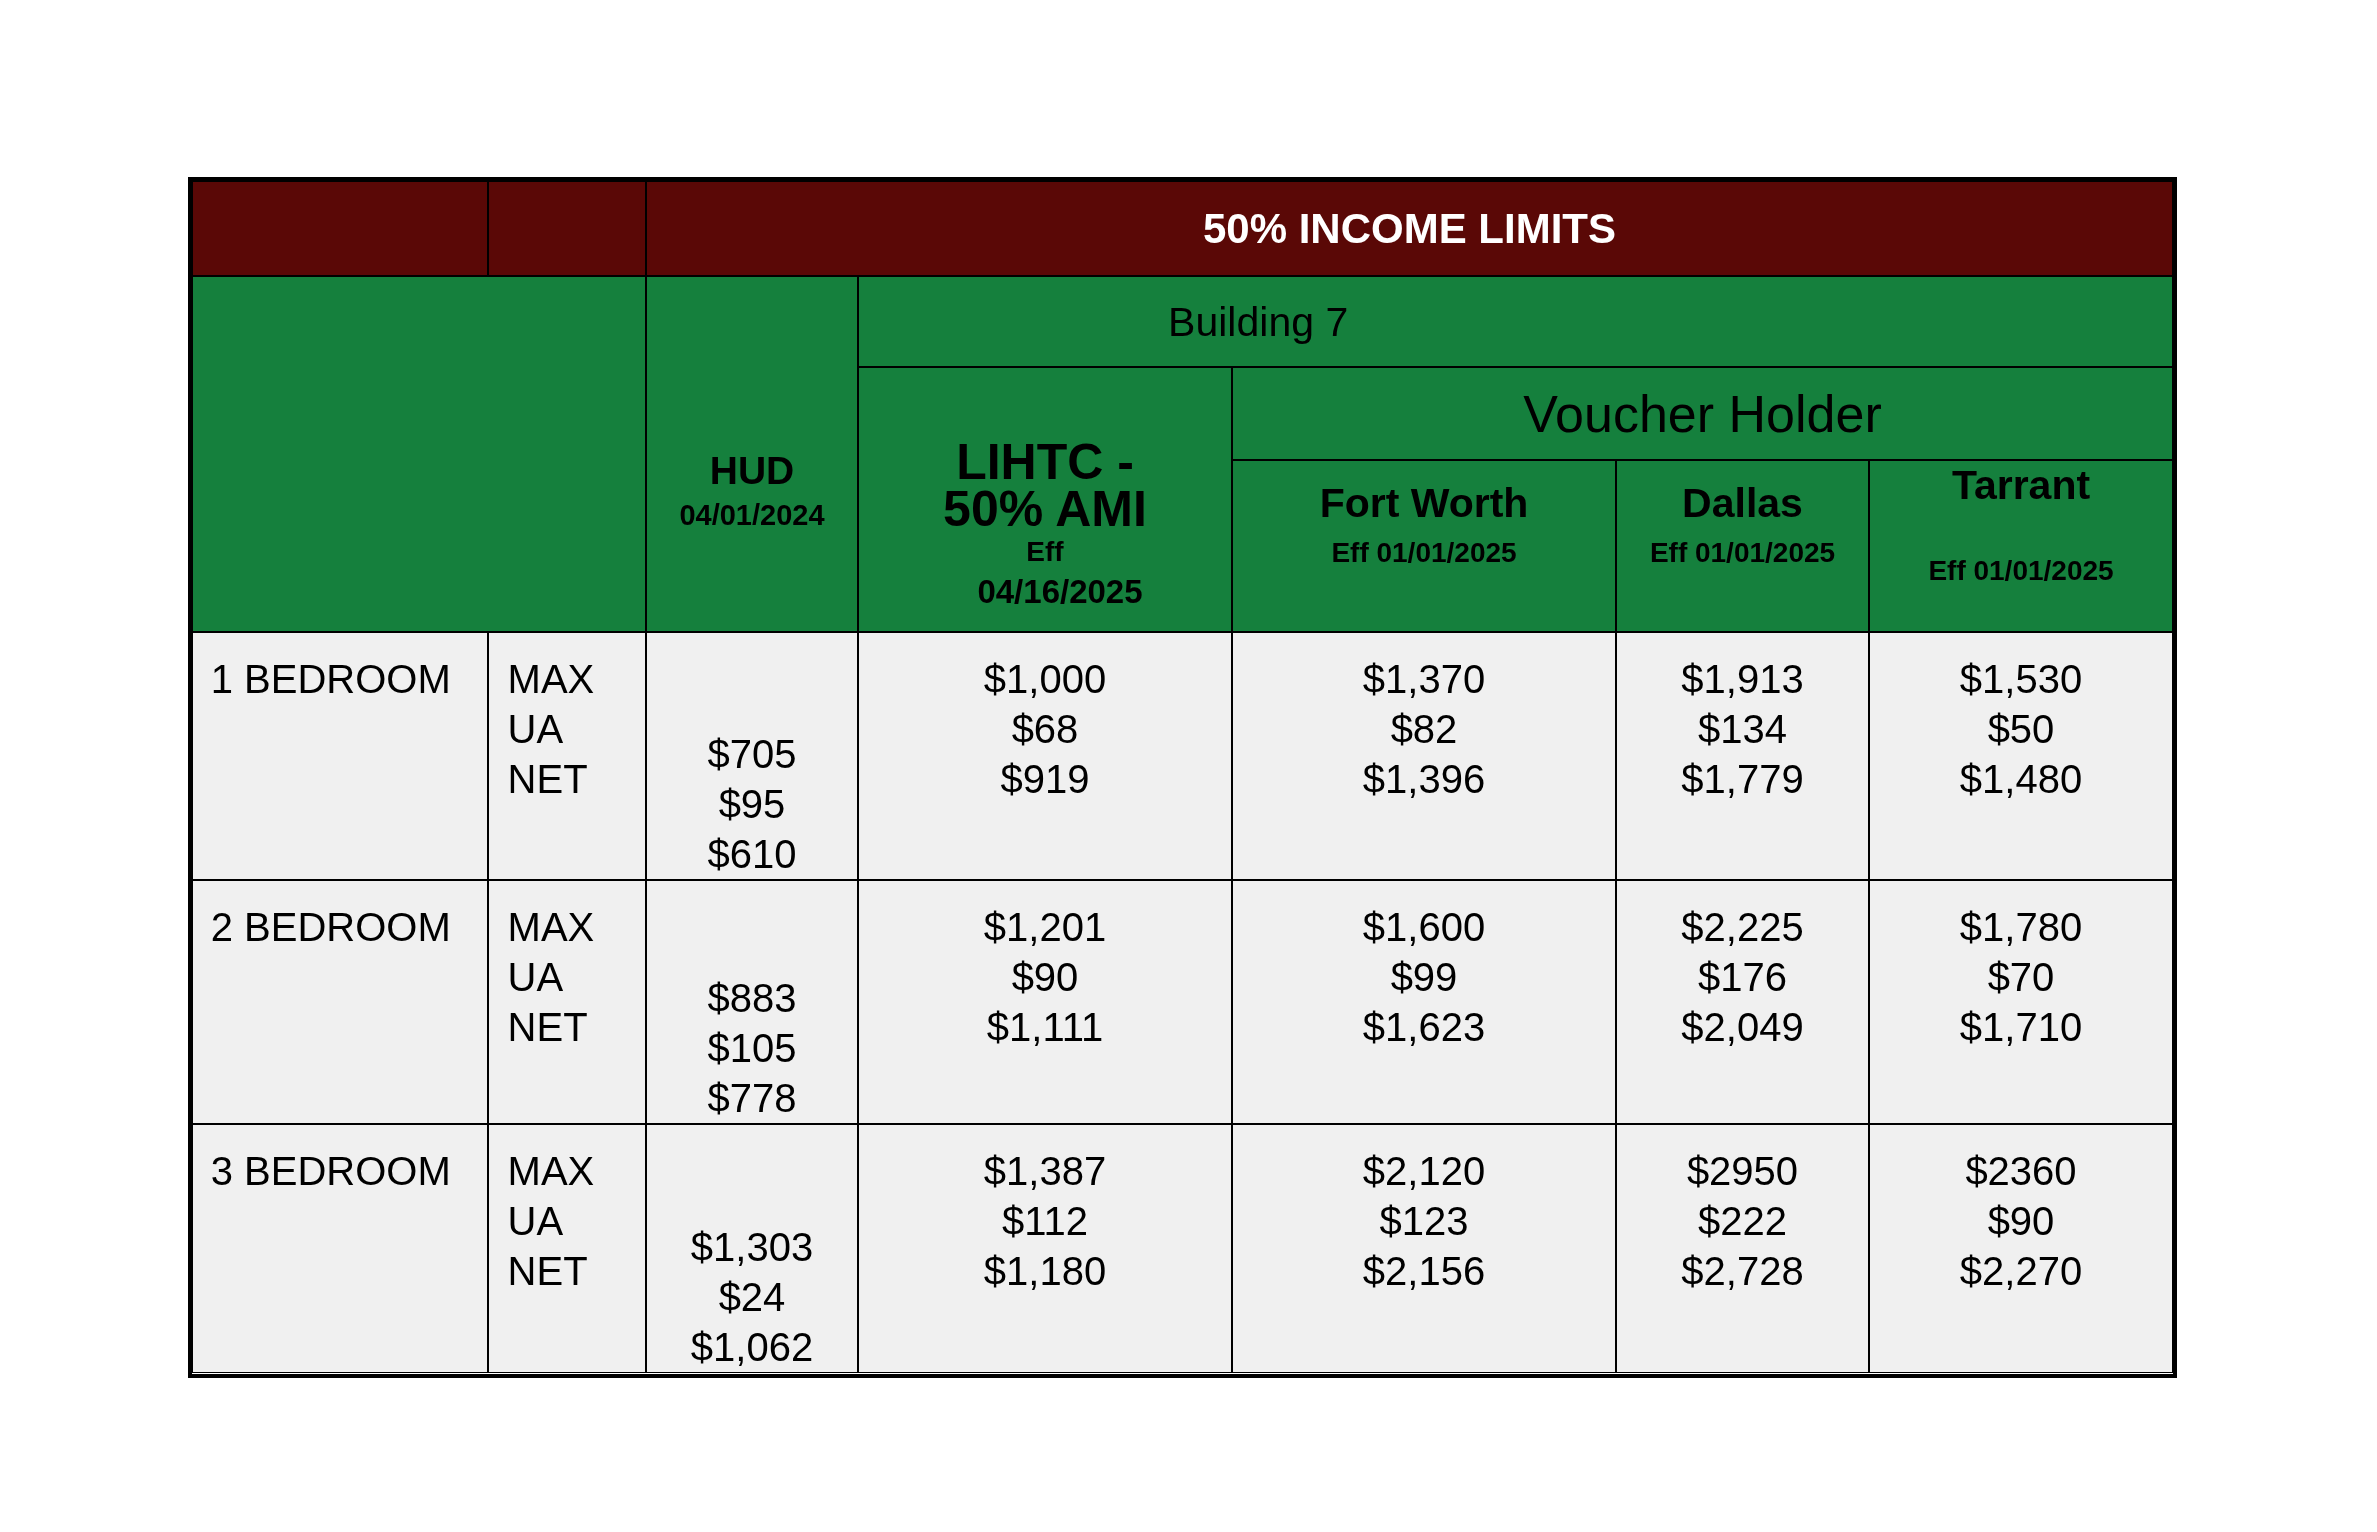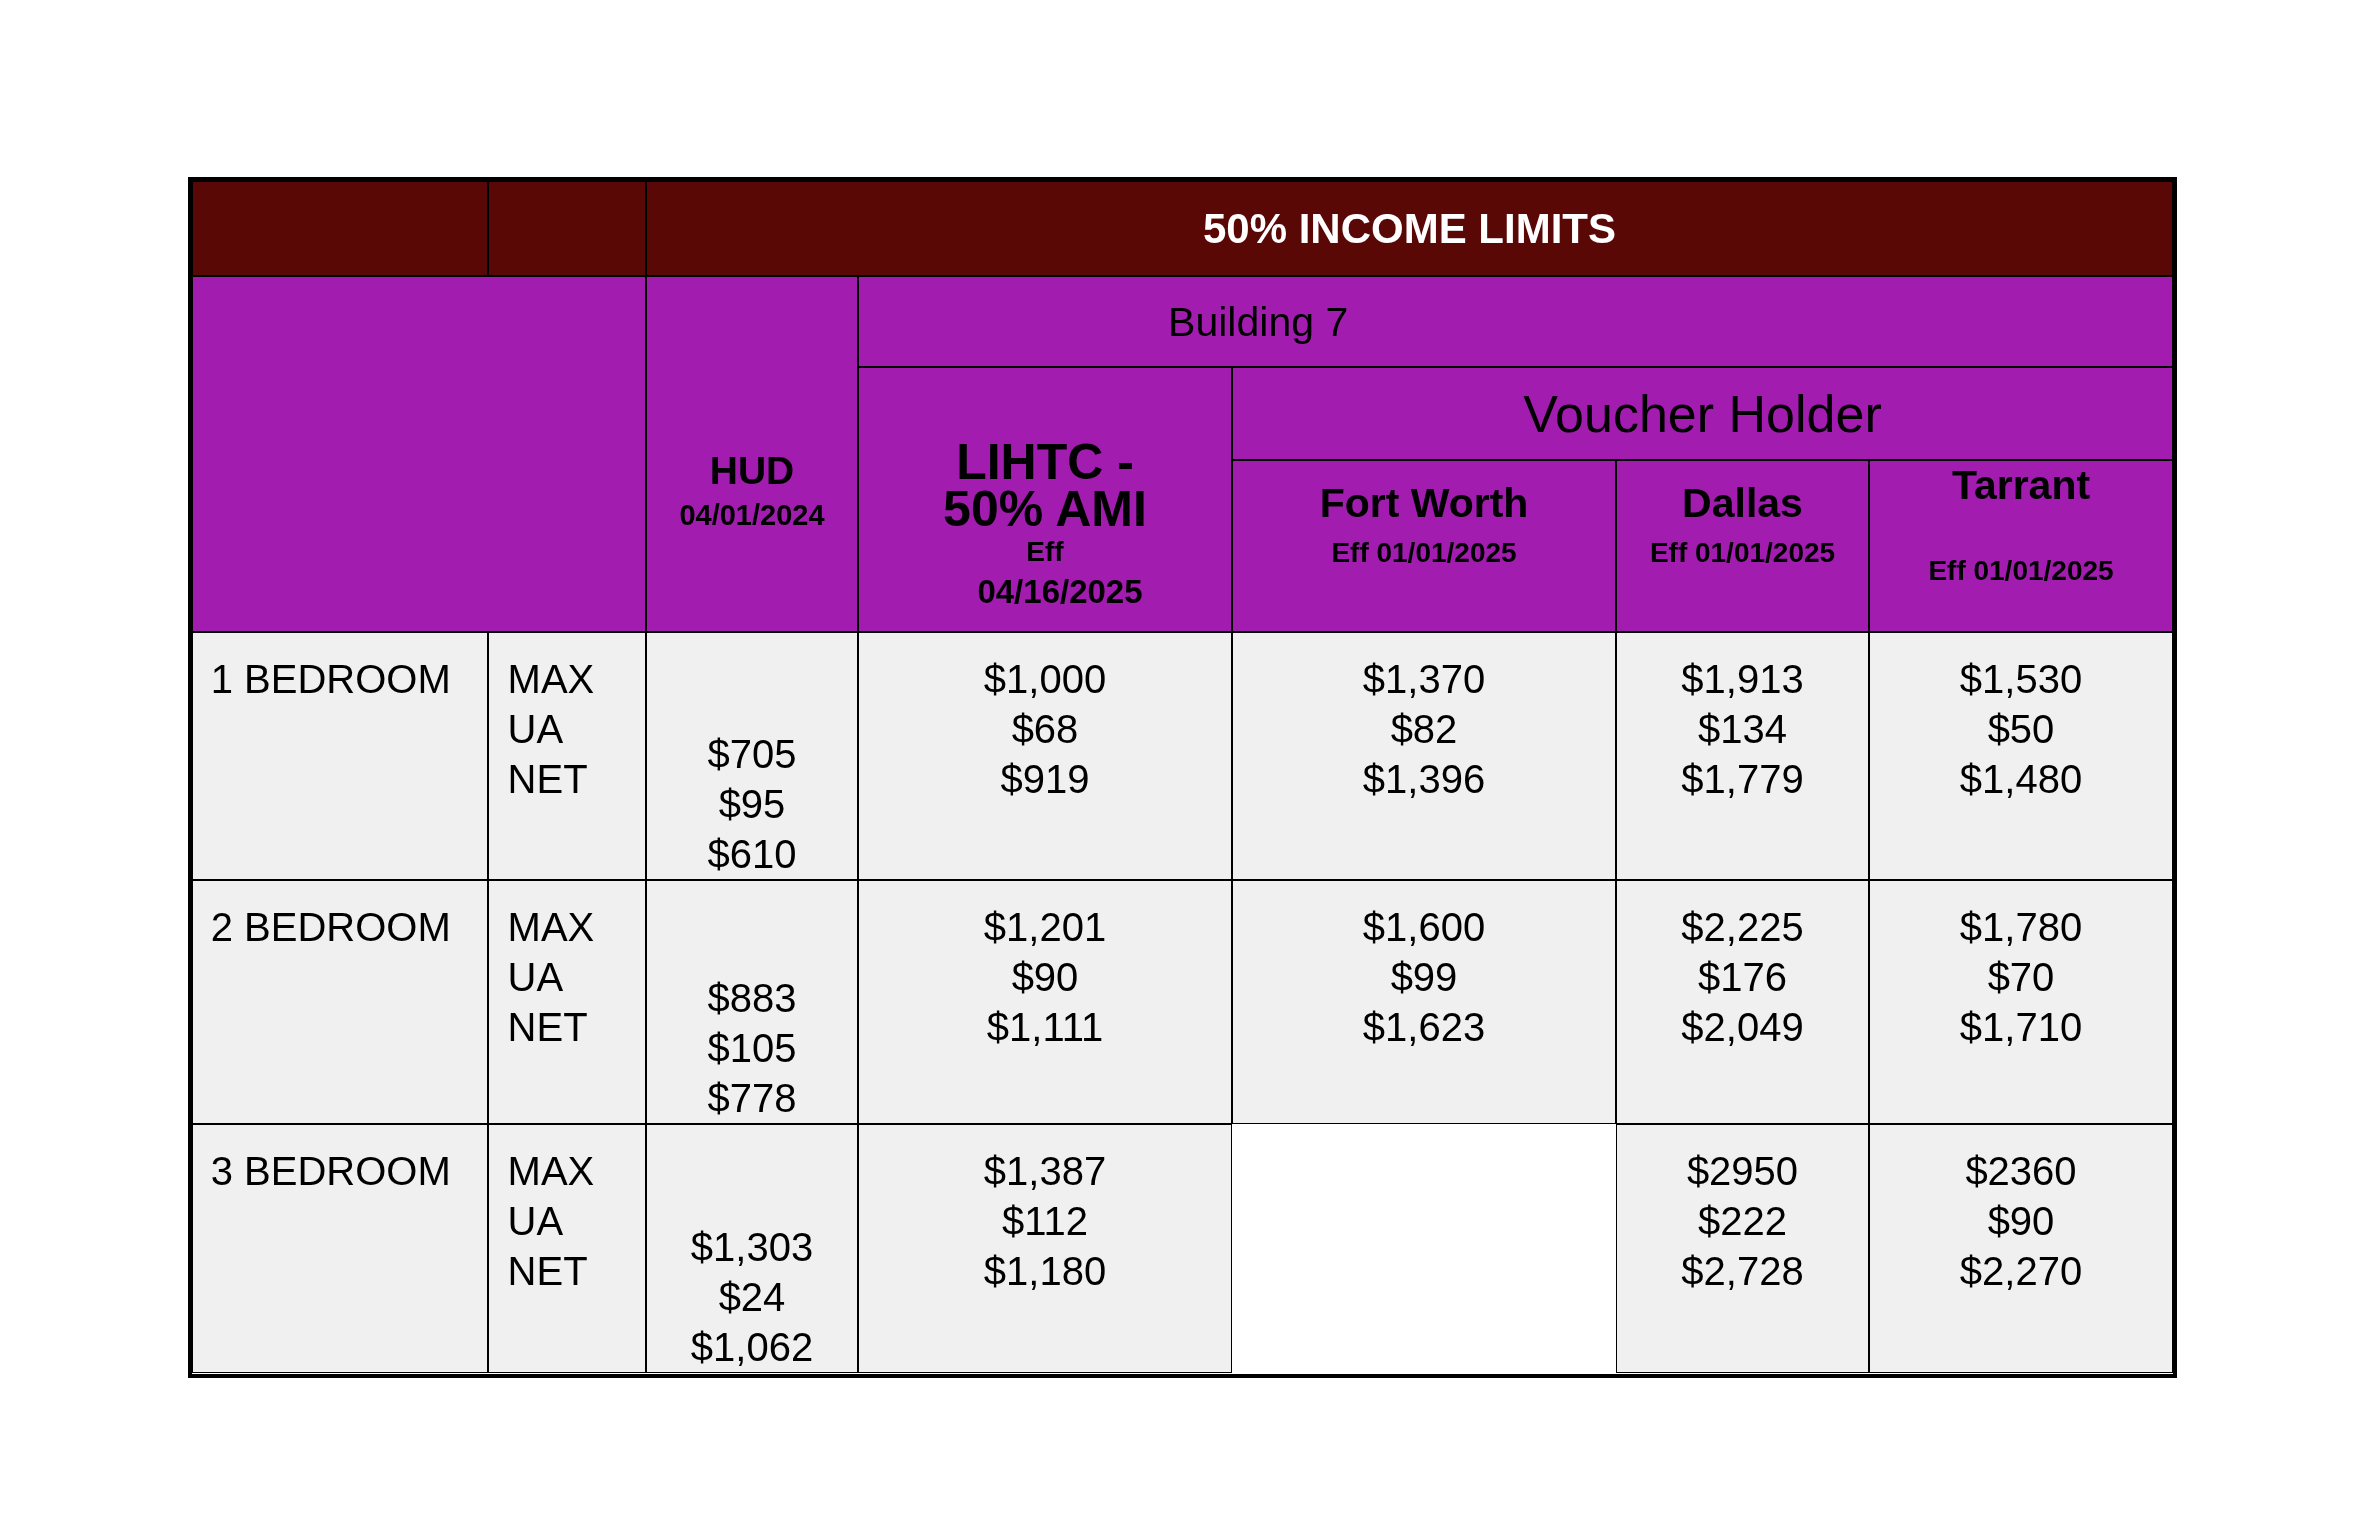--- a/index.html
+++ b/index.html
@@ -22,21 +22,21 @@
     border:4.7px solid var(--border);
     display:grid;
     grid-template-columns:296px 158px 212px 374px 384px 253px 304px;
     grid-template-rows:95px 91px 93px 172px 248px 244px 249px;
     background:#fff;
   }
   .c{
     border:1.9px solid var(--border);
     overflow:hidden;
     display:flex;align-items:center;justify-content:center;
-    background:#a21caf;
+    background:#15803d;
   }
   
   .maroon{background:var(--header-bg);}
   .cell-corner-a{grid-row:1;grid-column:1;}
   .cell-corner-b{grid-row:1;grid-column:2;}
   .cell-title{
     grid-row:1;grid-column:3/8;
     color:var(--header-text);font-weight:bold;font-size:42px;
   }
   
@@ -211,20 +211,25 @@
   <div class="c data cell-vals r7 col3">
     <div>$1,303</div>
     <div>$24</div>
     <div>$1,062</div>
   </div>
   <div class="c data cell-vals r7 col4">
     <div>$1,387</div>
     <div>$112</div>
     <div>$1,180</div>
   </div>
+  <div class="c data cell-vals r7 col5">
+    <div>$2,120</div>
+    <div>$123</div>
+    <div>$2,156</div>
+  </div>
   <div class="c data cell-vals r7 col6">
     <div>$2950</div>
     <div>$222</div>
     <div>$2,728</div>
   </div>
   <div class="c data cell-vals r7 col7">
     <div>$2360</div>
     <div>$90</div>
     <div>$2,270</div>
   </div>

